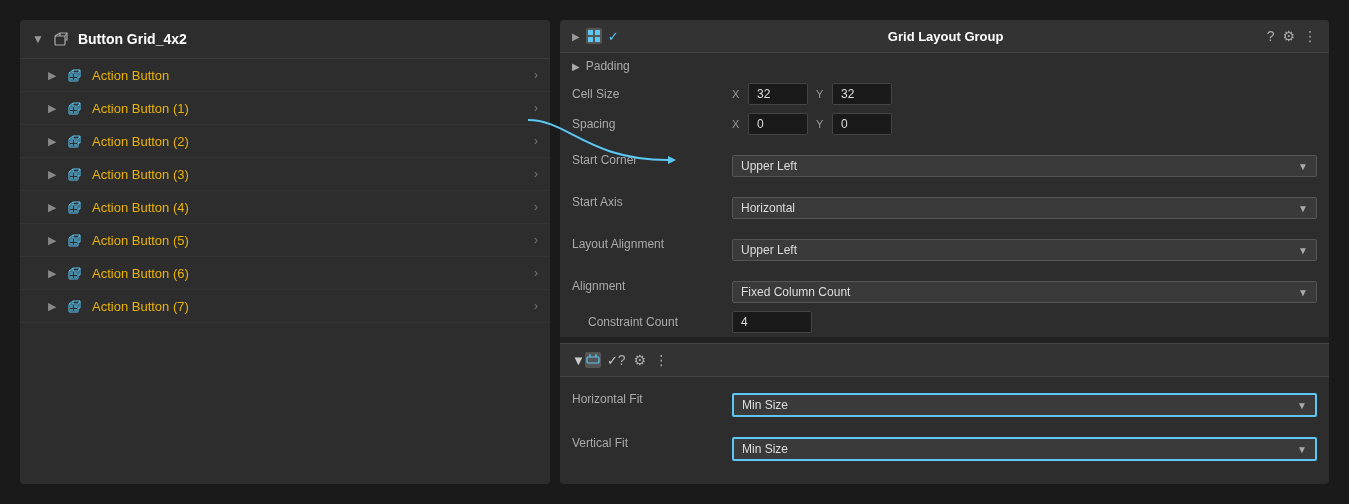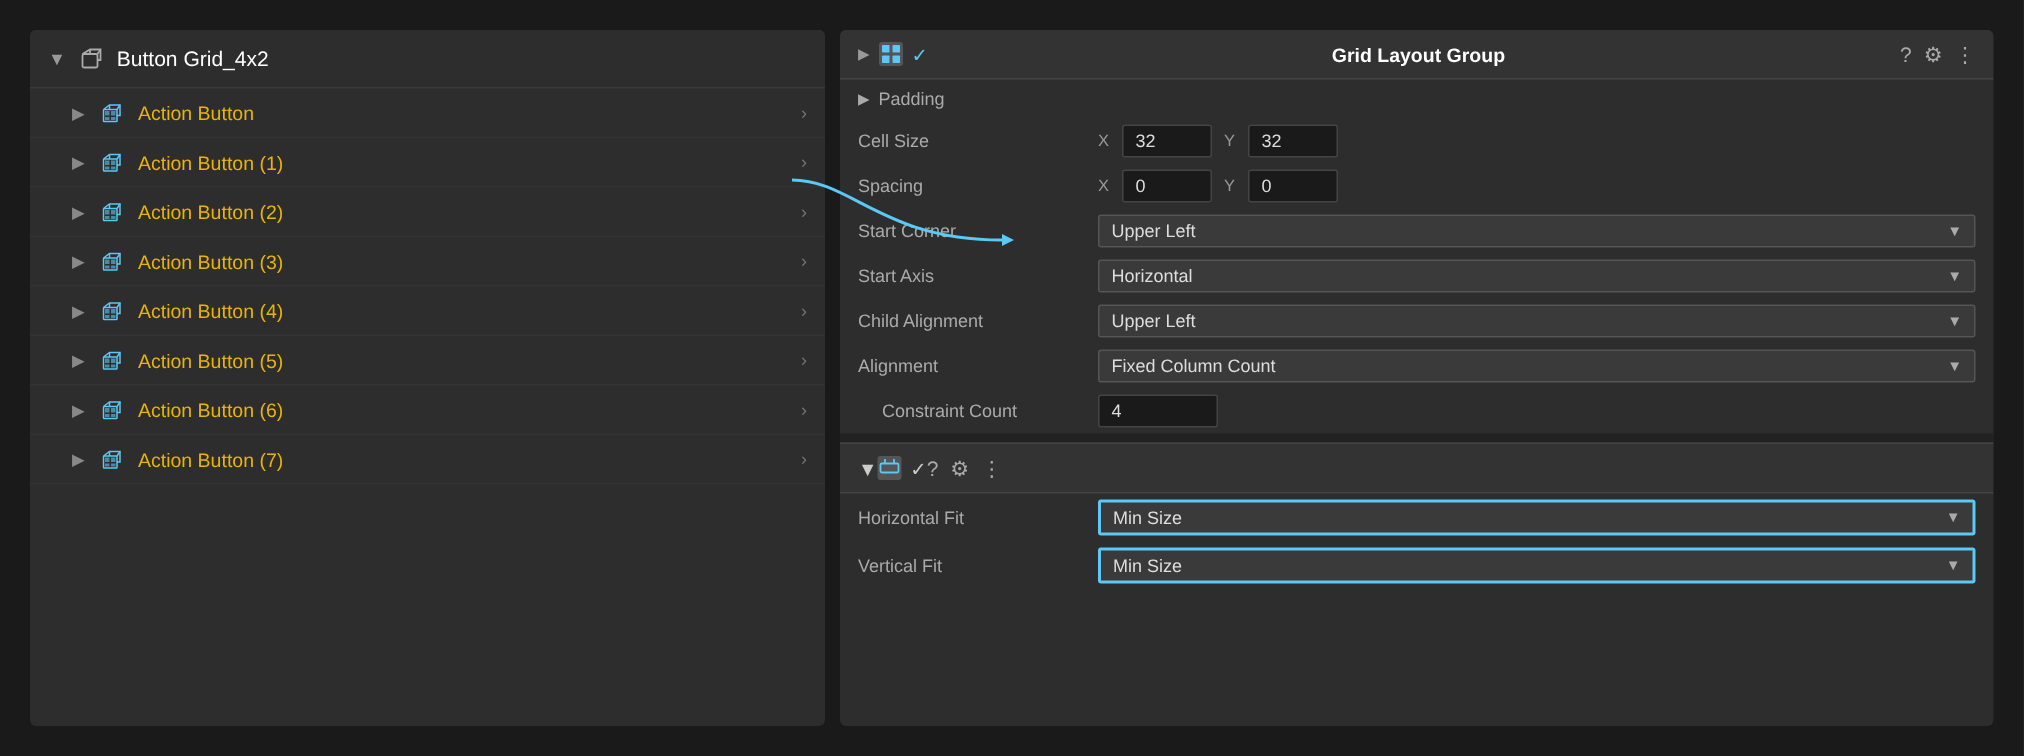--- a/index.html
+++ b/index.html
@@ -58,21 +58,21 @@
     }
 
     .cube-icon-svg {
       width: 16px;
       height: 16px;
     }
 
     .hierarchy-header .title {
       color: #ffffff;
       font-size: 14px;
-      font-weight: 400;
+      font-weight: 700;
     }
 
     .hierarchy-item {
       display: flex;
       align-items: center;
       padding: 7px 12px 7px 28px;
       cursor: pointer;
       border-bottom: 1px solid #333;
     }
 
@@ -226,20 +226,21 @@
       background: #3a3a3a;
       border: 1px solid #555;
       border-radius: 2px;
       padding: 3px 8px;
       color: #ddd;
       font-size: 12px;
       flex: 1;
       display: flex;
       align-items: center;
       justify-content: space-between;
+      margin-top: 12px;
     }
 
     .dropdown-arrow {
       color: #aaa;
       font-size: 10px;
       margin-left: 8px;
     }
 
     .padding-row {
       display: flex;
@@ -537,21 +538,21 @@
 
     <div class="prop-row">
       <span class="prop-label">Start Axis</span>
       <div class="dropdown-box">
         <span>Horizontal</span>
         <span class="dropdown-arrow">▼</span>
       </div>
     </div>
 
     <div class="prop-row">
-      <span class="prop-label">Child Alignment</span>
+      <span class="prop-label">Layout Alignment</span>
       <div class="dropdown-box">
         <span>Upper Left</span>
         <span class="dropdown-arrow">▼</span>
       </div>
     </div>
 
     <div class="prop-row">
       <span class="prop-label">Alignment</span>
       <div class="dropdown-box">
         <span>Fixed Column Count</span>

